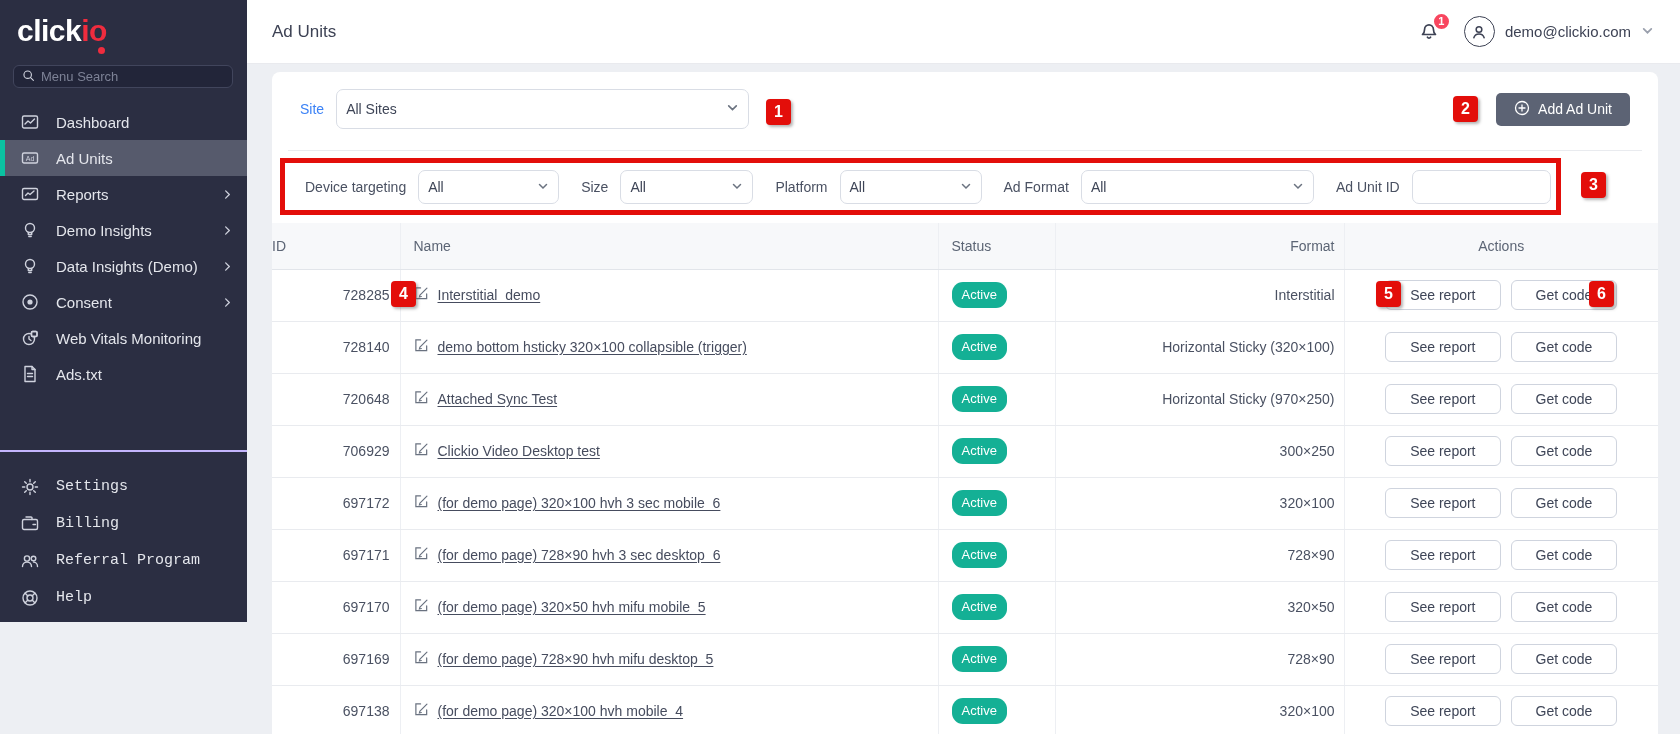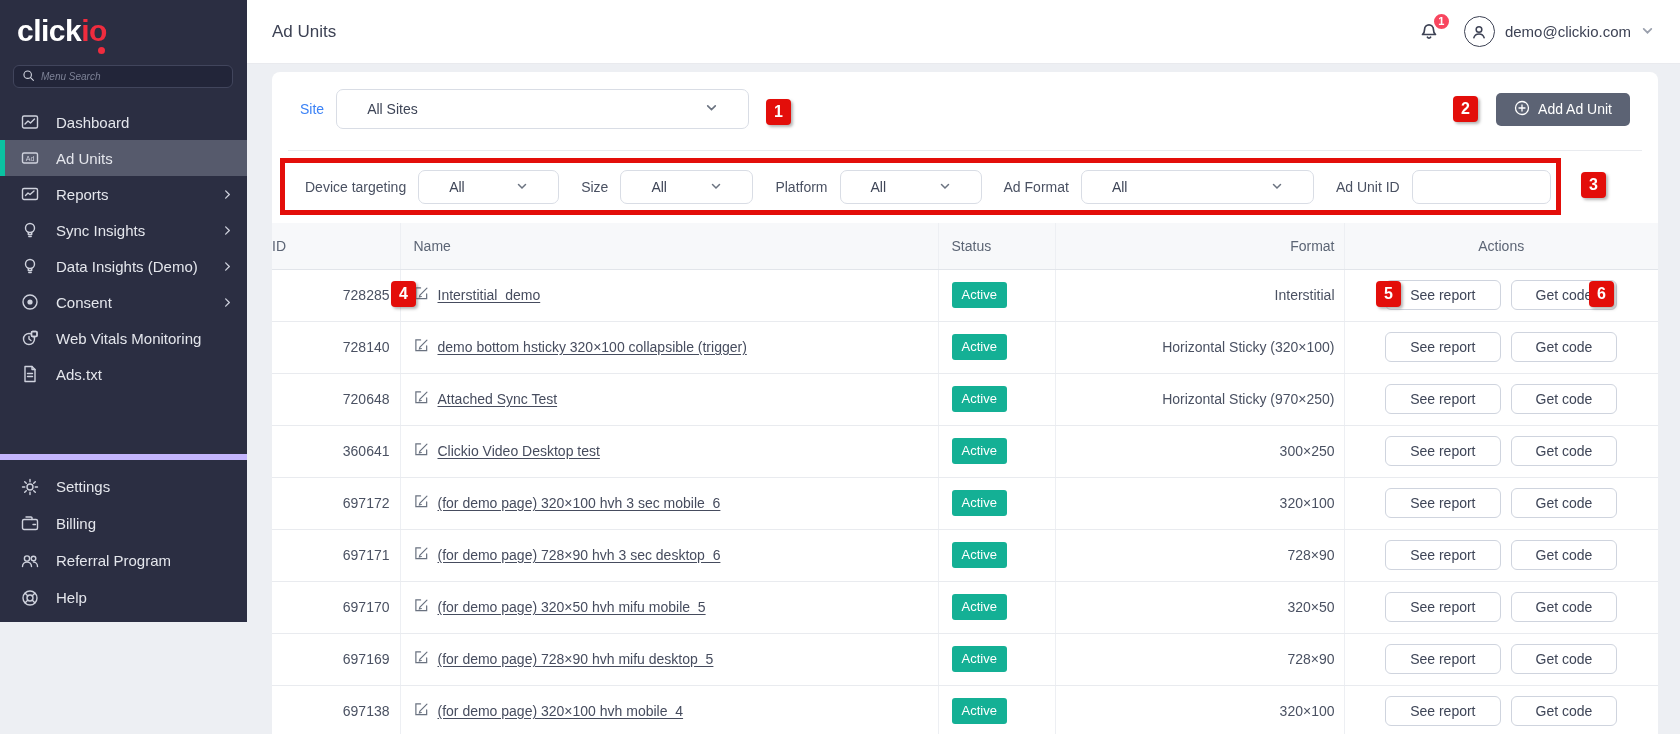--- a/index.html
+++ b/index.html
@@ -7,51 +7,51 @@
   body { font-family: "Liberation Sans", "DejaVu Sans", sans-serif; background:#edeff3; }
   .app { position:relative; width:1680px; height:734px; display:flex; }
 
   
   .sidebar { width:247px; min-width:247px; height:622px; background:#2b2e42; color:#e4e6ec; display:flex; flex-direction:column; }
   .logo { padding:14px 0 4px 17px; font-size:30px; font-weight:bold; letter-spacing:-0.5px; }
   .logo .lg-w { color:#ffffff; }
   .logo .lg-r { color:#ef2c3e; position:relative; }
   .logo .lg-r::after { content:""; position:absolute; right:2px; bottom:-7px; width:7px; height:7px; border-radius:50%; background:#ef2c3e; }
   .menu-search { margin:13px 14px 10px 13px; height:23px; background:#222539; border:1px solid #41455c; border-radius:6px; display:flex; align-items:center; padding:0 8px; gap:6px; }
-  .menu-search input { flex:1; background:transparent; border:none; outline:none; color:#c9ccd8; font-size:10px; font-family:inherit;font-style:italic; }
+  .menu-search input { flex:1; background:transparent; border:none; outline:none; color:#c9ccd8; font-size:13px; font-family:inherit; }
   .menu-search input::placeholder { color:#7d8296; }
   .nav { flex:1; padding-top:6px; }
   .nav-item { height:36px; display:flex; align-items:center; gap:17px; padding:0 14px 0 20px; font-size:15px; color:#e4e6ec; cursor:pointer; position:relative; }
   .nav-item .ni-icon { width:19px; height:19px; display:flex; align-items:center; justify-content:center; flex-shrink:0; }
   .nav-item .ni-label { flex:1; white-space:nowrap; }
   .nav-item .ni-chev { color:#aab0bf; }
   .nav-item.active { background:#565a6c; }
   .nav-item.active::before { content:""; position:absolute; left:0; top:0; bottom:0; width:5px; background:#0ac2a1; }
-  .nav-footer { border-top:6px solid #c4b5fd; padding:8px 0 6px 0; }
+  .nav-footer { border-top:2px solid #c4b5fd; padding:16px 0 6px 0;font-family:Liberation Mono, monospace; }
   .nav-footer .nav-item { height:37px; }
   svg.ic { stroke:#cfd2dd; fill:none; stroke-width:1.4; stroke-linecap:round; stroke-linejoin:round; }
 
   
   .main { flex:1; display:flex; flex-direction:column; background:#edeff3; }
   .topbar { height:64px; background:#ffffff; border-bottom:1px solid #e9eaee; display:flex; align-items:center; padding:0 26px 0 25px; }
   .page-title { font-size:17px; font-weight:500; color:#3d4254; }
   .topbar-right { margin-left:auto; display:flex; align-items:center; gap:20px; }
   .bell-wrap { position:relative; width:30px; height:30px; display:flex; align-items:center; justify-content:center; cursor:pointer; }
   .bell-badge { position:absolute; top:-5px; right:-7px; min-width:19px; height:19px; border-radius:10px; background:#f8465f; border:2px solid #fff; color:#fff; font-size:11px; font-weight:bold; display:flex; align-items:center; justify-content:center; }
   .user-wrap { display:flex; align-items:center; gap:10px; cursor:pointer; }
   .avatar { width:31px; height:31px; border-radius:50%; border:1.6px solid #3d4254; display:flex; align-items:center; justify-content:center; }
   .user-email { font-size:15px; color:#3d4254; }
 
   .content { position:relative; flex:1; }
   .card { position:absolute; left:25px; right:22px; top:8px; bottom:-4px; background:#ffffff; border-radius:8px 8px 0 0; overflow:hidden; }
 
   
   .site-row { display:flex; align-items:center; padding:17px 28px 0 28px; height:57px; }
   .site-label { font-size:14px; color:#3b82f6; margin-right:12px; }
-  .select-box { background:#fff; border:1px solid #d9dde5; border-radius:7px; height:40px; display:flex; align-items:center; padding:0 30px; gap:8px; cursor:pointer; }
+  .select-box { background:#fff; border:1px solid #d9dde5; border-radius:7px; height:40px; display:flex; align-items:center; padding:0 9px; gap:8px; cursor:pointer; }
   .select-box .sel-val { font-size:14px; color:#3e4557; flex:1; }
   .site-select { width:413px; }
   .add-btn { margin-left:auto; height:33px; background:#5c6374; color:#fff; border:none; border-radius:5px; font-size:14px; font-family:inherit; padding:0 18px; display:flex; align-items:center; gap:8px; cursor:pointer; }
   .divider { height:1px; background:#e9ebef; margin:21px 16px 0 16px; }
 
   
   .filters-row { height:72px; display:flex; align-items:center; padding:0 0 0 33px; gap:22px; }
   .f-group { display:flex; align-items:center; gap:12px; }
   .f-label { font-size:14px; color:#4a5162; white-space:nowrap; }
   .f-select { height:34px; border-radius:7px; }
@@ -68,21 +68,21 @@
   th.h-name { text-align:left; padding-left:13px; }
   th.h-status { text-align:left; padding-left:13px; }
   th.h-format { text-align:right; padding-right:9px; }
   th.h-actions { text-align:center; }
   tbody td { height:52px; border-bottom:1px solid #e9ebef; border-right:1px solid #edeff3; font-size:14px; color:#4a5162; background:#fff; }
   td.c-id { text-align:right; padding-right:10px;margin-top:46px; }
   td.c-name { padding-left:13px; }
   .name-cell { display:flex; align-items:center; gap:9px; }
   .name-link { color:#464c5e; text-decoration:underline; text-underline-offset:2px; cursor:pointer; }
   td.c-status { padding-left:13px; }
-  .status-badge { display:inline-block; background:#14b095; color:#fff; font-size:13px; border-radius:3px; padding:5px 10px 6px 10px; }
+  .status-badge { display:inline-block; background:#14b095; color:#fff; font-size:13px; border-radius:11px; padding:5px 10px 6px 10px; }
   td.c-format { text-align:right; padding-right:9px; }
   td.c-actions { text-align:center; }
   .row-btn { background:#fff; border:1px solid #cfd4de; border-radius:6px; color:#3e4557; font-size:14px; font-family:inherit; padding:6px 24px; cursor:pointer; }
   .row-btn + .row-btn { margin-left:10px; }
 
   
   .ann-layer { position:absolute; inset:0; pointer-events:none; z-index:50; }
   .ann-rect { position:absolute; left:280px; top:158px; width:1281px; height:57px; border:5px solid #e30e0a; }
   .ann-badge { position:absolute; width:25px; height:26px; background:#e30e0a; border-radius:4px; color:#fff; font-size:16px; font-weight:bold; display:flex; align-items:center; justify-content:center; box-shadow:2px 2px 3px rgba(90,90,90,.45); }
   .m1{left:766px; top:99px;} .m2{left:1453px; top:96px;} .m3{left:1581px; top:172px;}
@@ -137,21 +137,21 @@
               <path d="M4 2 l4 4 -4 4"></path>
             </svg></span>
       </div>
       <div class="nav-item">
         <span class="ni-icon">
             <svg class="ic" width="18" height="18" viewBox="0 0 18 18">
               <circle cx="9" cy="7" r="4.5"></circle>
               <path d="M7.3 11.5 v2 h3.4 v-2 M7.8 15.5 h2.4"></path>
             </svg>
           </span>
-        <span class="ni-label">Sync Insights</span>
+        <span class="ni-label">Demo Insights</span>
         <span class="ni-chev"><svg class="ic" width="11" height="11" viewBox="0 0 12 12">
               <path d="M4 2 l4 4 -4 4"></path>
             </svg></span>
       </div>
       <div class="nav-item">
         <span class="ni-icon">
             <svg class="ic" width="18" height="18" viewBox="0 0 18 18">
               <circle cx="9" cy="7" r="4.5"></circle>
               <path d="M7.3 11.5 v2 h3.4 v-2 M7.8 15.5 h2.4"></path>
             </svg>
@@ -392,21 +392,21 @@
                         <path d="M6.3 9.7 L13.8 2.2 M6.3 9.7 l-0.5 2 2-0.5"></path>
                       </svg></span>
                     <a class="name-link">Attached Sync Test</a>
                   </span>
                 </td>
               <td class="c-status"><span class="status-badge">Active</span></td>
               <td class="c-format">Horizontal Sticky (970×250)</td>
               <td class="c-actions"><button class="row-btn">See report</button><button class="row-btn">Get code</button></td>
             </tr>
             <tr>
-              <td class="c-id">360641</td>
+              <td class="c-id">706929</td>
               <td class="c-name">
                   <span class="name-cell">
                     <span><svg width="15" height="15" viewBox="0 0 16 16" fill="none" stroke="#6a7280" stroke-width="1.3" stroke-linecap="round">
                         <path d="M13.5 8.5 v5 h-11.5 v-11.5 h5"></path>
                         <path d="M6.3 9.7 L13.8 2.2 M6.3 9.7 l-0.5 2 2-0.5"></path>
                       </svg></span>
                     <a class="name-link">Clickio Video Desktop test</a>
                   </span>
                 </td>
               <td class="c-status"><span class="status-badge">Active</span></td>

